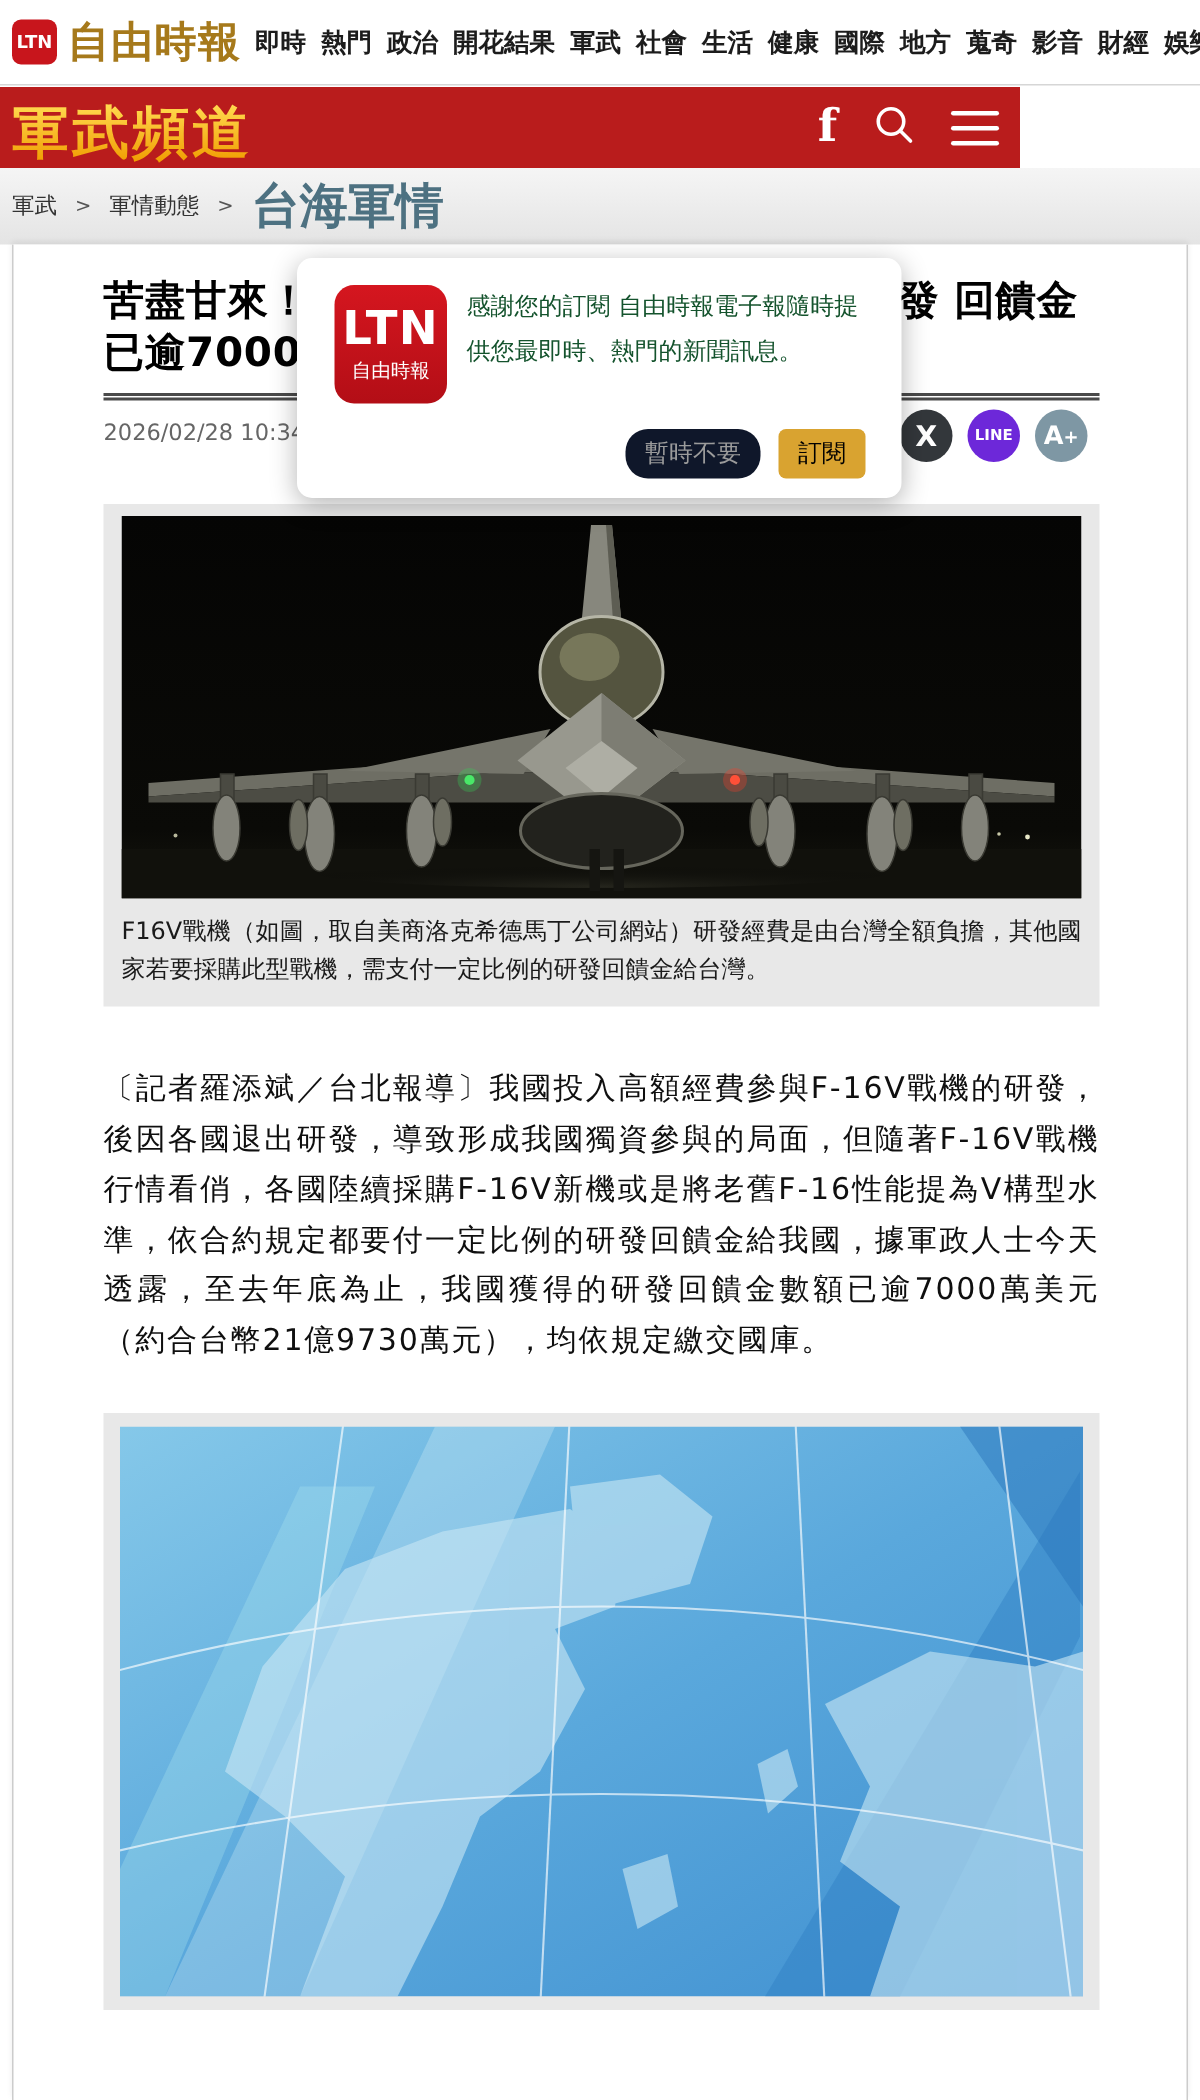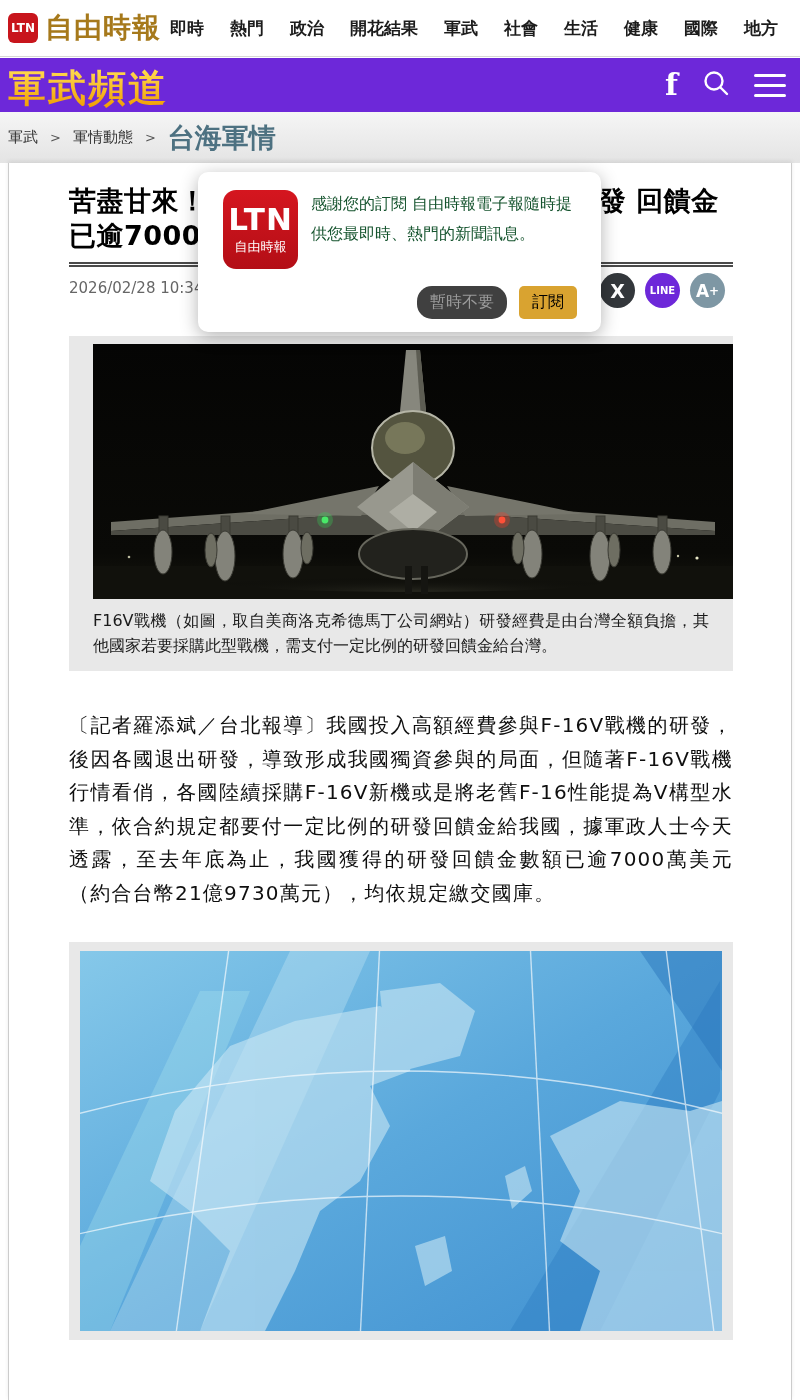--- a/index.html
+++ b/index.html
@@ -7,60 +7,60 @@
   body { font-family:"DejaVu Sans","Liberation Sans",sans-serif; background:#fff; }
   #page { position:relative; width:800px; height:1400px; overflow:hidden; background:#fff; }
 
   
   .topbar { position:absolute; left:0; top:0; width:800px; height:57px; background:#fff;
             border-bottom:1px solid #d6d6d6; display:flex; align-items:center; overflow:hidden; }
   .ltn-badge { flex:0 0 auto; width:30px; height:30px; margin-left:8px; background:#c8151c; border-radius:6px;
                color:#fff; font-size:12px; font-weight:bold; display:flex; align-items:center; justify-content:center; }
   .masthead { flex:0 0 auto; margin-left:7px; font-family:"DejaVu Serif","Liberation Serif",serif;
               font-weight:bold; font-size:28px; color:#a6791b; letter-spacing:1px; white-space:nowrap; }
-  .topnav-items { display:flex; gap:26px; margin-left:9px; white-space:nowrap; overflow:hidden; }
+  .topnav-items { display:flex; gap:10px; margin-left:9px; white-space:nowrap; overflow:hidden; }
   .topnav-items a { font-size:17px; color:#1c1c1c; text-decoration:none; font-weight:600; }
 
   
-  .channel { position:absolute; left:0; top:58px; width:800px; height:54px; background:#6d28d9; }
+  .channel { position:absolute; left:0; top:58px; width:680px; height:54px; background:#b91c1c; }
   .channel-title { position:absolute; left:8px; top:5px; font-size:38px; font-weight:bold; letter-spacing:2px;
                    background:linear-gradient(180deg,#ffd84d 15%,#f09c00 90%);
                    -webkit-background-clip:text; background-clip:text; color:transparent; }
   .channel-icons { position:absolute; right:14px; top:0; height:54px; display:flex; align-items:center; gap:24px; }
   .fb-glyph { color:#fff; font-family:"DejaVu Serif","Liberation Serif",serif; font-weight:bold; font-size:30px; line-height:1; }
   .burger { display:flex; flex-direction:column; gap:7px; width:32px; cursor:pointer; }
   .burger span { display:block; height:3px; background:#fff; border-radius:2px; }
 
   
   .crumbband { position:absolute; left:0; top:112px; width:800px; height:51px;
                background:linear-gradient(180deg,#f5f5f5,#e4e4e4); }
   .crumbs { position:absolute; left:8px; top:0; height:51px; display:flex; align-items:center; gap:12px; }
   .crumbs a { font-size:15px; color:#333; text-decoration:none; }
   .crumb-sep { font-size:13px; color:#555; }
-  .crumb-current { font-size:27px; font-weight:bold; color:#4d7181; }
+  .crumb-current { font-size:32px; font-weight:bold; color:#4d7181; }
 
   
   .card { position:absolute; left:8px; top:163px; width:784px; height:1237px; background:#fff;
           border-left:1px solid #ccc; border-right:1px solid #ccc; box-shadow:0 -2px 4px rgba(0,0,0,0.08); }
   .card-inner { position:relative; margin:0 51px 0 60px; width:664px; }
 
   .headline { padding-top:20px; font-size:27px; line-height:35px; font-weight:bold; color:#000; letter-spacing:0.5px; }
   .rule-double { margin-top:9px; height:5px; border-top:2px solid #4a4a4a; border-bottom:2px solid #4a4a4a; }
 
   .meta-row { position:relative; height:46px; }
   .dateline { position:absolute; left:0; top:12px; font-size:15px; color:#666; }
   .share-row { position:absolute; right:8px; top:6px; display:flex; gap:10px; }
   .share-btn { width:35px; height:35px; border-radius:50%; display:flex; align-items:center; justify-content:center;
                color:#fff; font-weight:bold; cursor:pointer; }
   .share-x { background:#33373b; font-size:19px; }
   .share-line { background:#6d28d9; font-size:10px; letter-spacing:0; }
   .share-aplus { background:#7e97a4; font-size:17px; }
   .share-aplus .plus { font-size:12px; vertical-align:6px; }
 
-  figure.photo-box { margin-top:23px; background:#e8e8e8; padding:8px 24px 13px; }
+  figure.photo-box { margin-top:23px; background:#e8e8e8; padding:8px 12px 13px; }
   .photo-frame { width:640px; height:255px; display:block; }
   figcaption { margin-top:9px; font-size:16px; line-height:25px; color:#1a1a1a; text-align:justify; }
 
   .bodytext { margin-top:38px; }
   .bodytext p { font-size:20px; line-height:33.5px; color:#0f0f0f; letter-spacing:1.2px;
                 text-align:justify; margin-bottom:32px;margin-top:33px; }
 
   figure.media-box { margin-top:3px; background:#e8e8e8; padding:9px 11px; }
   .media-frame { width:642px; height:380px; display:block; }
 
@@ -69,21 +69,21 @@
            border-radius:10px; box-shadow:0 4px 18px rgba(0,0,0,0.30); z-index:50; }
   .popup-logo { position:absolute; left:25px; top:18px; width:75px; height:79px;
                 background:linear-gradient(180deg,#d5161f,#b30e16); border-radius:13px;
                 display:flex; flex-direction:column; align-items:center; justify-content:center; color:#fff; }
   .popup-logo .big { font-size:31px; font-weight:bold; line-height:32px; letter-spacing:1px; }
   .popup-logo .small { font-size:13px; font-family:"DejaVu Serif","Liberation Serif",serif; margin-top:3px; }
   .popup-msg { position:absolute; left:113px; top:17px; width:272px; font-size:16px; line-height:29.5px; color:#14532d; }
   .popup-actions { position:absolute; right:24px; bottom:13px; display:flex; gap:12px; }
   .btn { border:none; border-radius:5px; font-size:16px; padding:6px 13px; cursor:pointer;
          font-family:"DejaVu Sans","Liberation Sans",sans-serif; }
-  .btn-dismiss { background:#404040; color:#9b9b9b;border-radius:15px; }
+  .btn-dismiss { background:#0f172a; color:#9b9b9b;border-radius:15px; }
   .btn-subscribe { background:#d9a330; color:#000000; }
 </style>
 </head>
 <body>
 
 <div id="page">
 
   <header class="topbar">
     <div class="ltn-badge">LTN</div>
     <div class="masthead">自由時報</div>

